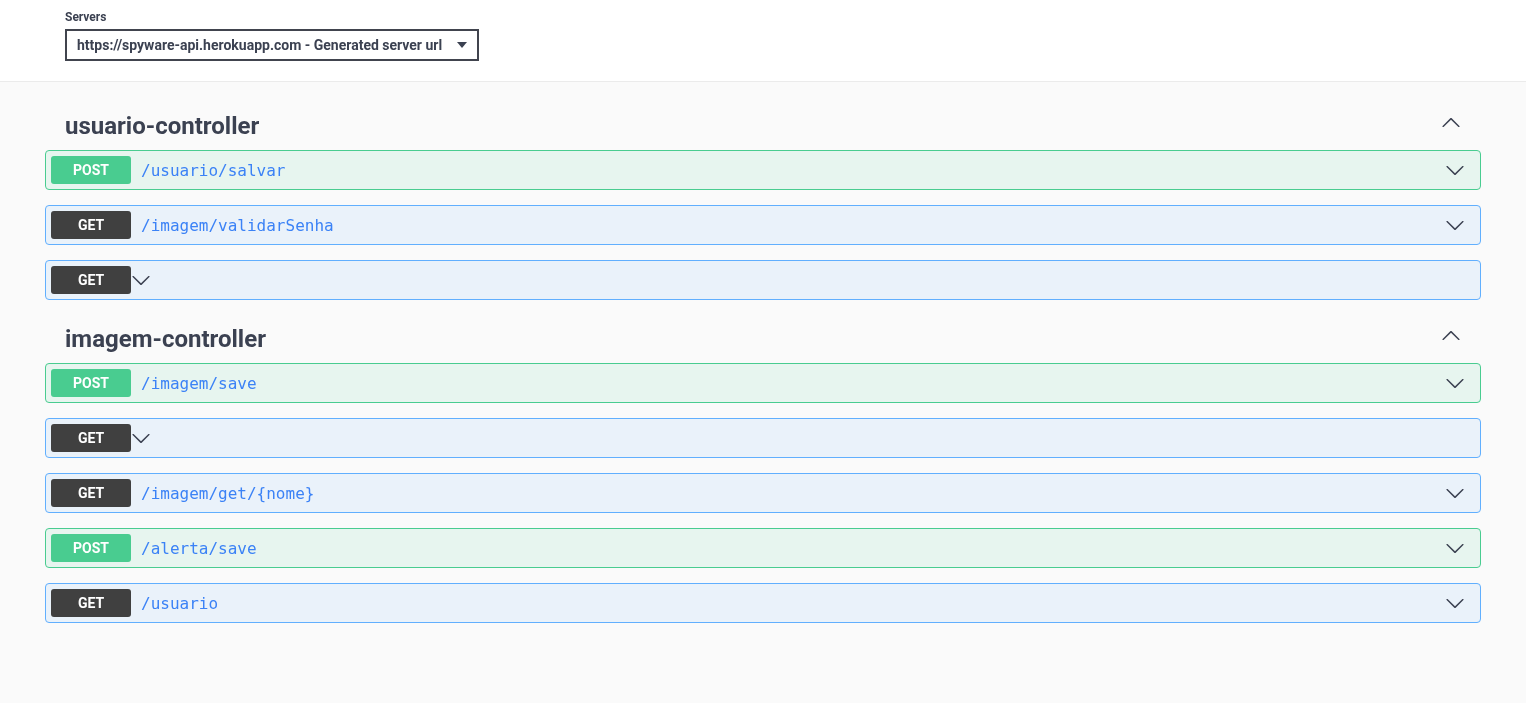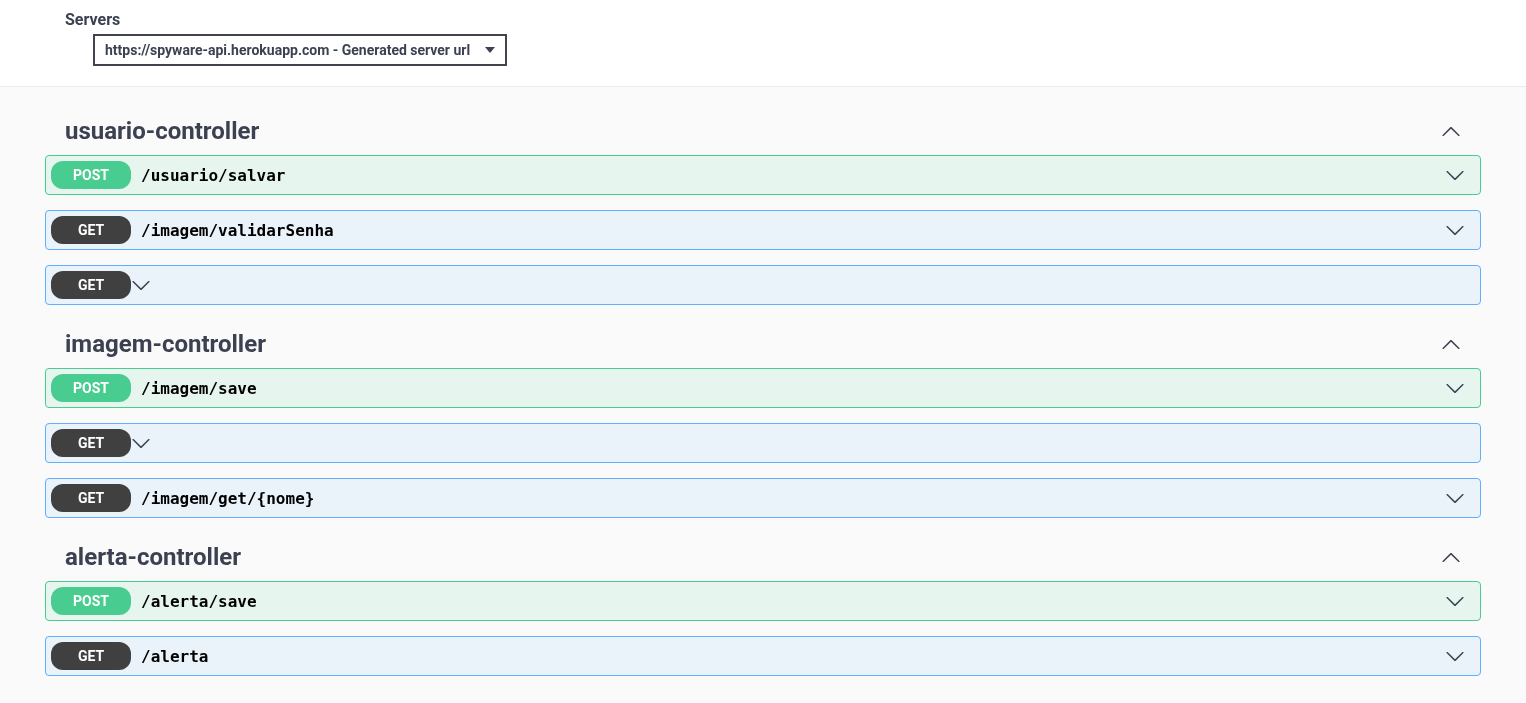--- a/index.html
+++ b/index.html
@@ -11,39 +11,38 @@
       font-family: -apple-system, BlinkMacSystemFont, "Segoe UI", Roboto, sans-serif;
       background: #fafafa;
       color: #3b4151;
     }
     .servers-section {
       background: #fff;
       padding: 10px 65px 20px 65px;
       border-bottom: 1px solid rgba(0,0,0,0.08);
     }
     .servers-label {
-      font-size: 16px;
+      font-size: 12px;
       font-weight: 700;
       color: #3b4151;
       margin-bottom: 5px;
       display: block;
     }
     .server-select {
       border: 2px solid #41444e;
       border-radius: 0;
       padding: 6px 35px 6px 10px;
       font-size: 14px;
       font-weight: 700;
       color: #3b4151;
       background: #fff;
       appearance: none;
       position: relative;
       display: inline-block;
       cursor: pointer;
-      margin-left: 28px;
     }
     .server-select-wrapper {
       position: relative;
       display: inline-block;
     }
     .server-select-wrapper::after {
       content: '';
       position: absolute;
       right: 12px;
       top: 50%;
@@ -56,21 +55,20 @@
       pointer-events: none;
     }
     .main-content {
       padding: 20px 45px;
     }
     .tag-section {
       margin-bottom: 10px;
     }
     .tag-header {
       display: flex;
-      align-items: center;
       justify-content: space-between;
       padding: 10px 20px 10px 20px;
       cursor: pointer;
     }
     .tag-title {
       font-size: 24px;
       font-weight: 700;
       color: #3b4151;
       font-family: -apple-system, BlinkMacSystemFont, "Segoe UI", Roboto, sans-serif;
     }
@@ -105,35 +103,35 @@
     .operation.get {
       background: rgba(97, 175, 254, 0.1);
       border: 1px solid #61affe;
     }
     .method-badge {
       font-size: 14px;
       font-weight: 700;
       color: #fff;
       text-align: center;
       padding: 6px 0;
-      border-radius: 12px;
+      border-radius: 3px;
       min-width: 80px;
       font-family: -apple-system, BlinkMacSystemFont, "Segoe UI", Roboto, sans-serif;
     }
     .method-badge.post {
       background: #49cc90;
     }
     .method-badge.get {
       background: #404040;
     }
     .operation-path {
       font-family: "Lucida Console", Monaco, monospace;
       font-size: 16px;
-      font-weight: 700;
-      color: #000000;
+      font-weight: 400;
+      color: #3b82f6;
       margin-left: 10px;
       flex: 1;
       word-break: break-all;
     }
     .operation-arrow {
       margin-right: 10px;
       width: 20px;
       height: 20px;
       display: flex;
       align-items: center;
@@ -229,41 +227,33 @@
         <span class="operation-arrow">
           <svg viewBox="0 0 20 20">
               <path d="M 17.418 6.109 C 17.69 5.841 18.127 5.841 18.397 6.109 C 18.667 6.377 18.668 6.81 18.397 7.078 L 10.489 14.908 C 10.219 15.176 9.782 15.176 9.51 14.908 L 1.602 7.078 C 1.332 6.81 1.332 6.377 1.602 6.109 C 1.873 5.841 2.311 5.841 2.581 6.109 L 10 13.25 L 17.418 6.109 Z"></path>
             </svg>
         </span>
       </div>
     </div>
   </div>
 
   <div class="tag-section">
-    <div class="tag-header">
-      <h3 class="tag-title">alerta-controller</h3>
-      <span class="tag-arrow">
-        <svg viewBox="0 0 20 20">
-            <path d="M 17.418 14.908 C 17.69 15.176 18.127 15.176 18.397 14.908 C 18.667 14.64 18.668 14.207 18.397 13.939 L 10.489 6.109 C 10.219 5.841 9.782 5.841 9.51 6.109 L 1.602 13.939 C 1.332 14.207 1.332 14.64 1.602 14.908 C 1.873 15.176 2.311 15.176 2.581 14.908 L 10 7.767 L 17.418 14.908 Z"></path>
-          </svg>
-      </span>
-    </div>
     <div class="operations">
       <div class="operation post">
         <span class="method-badge post">POST</span>
         <span class="operation-path">/alerta/save</span>
         <span class="operation-arrow">
           <svg viewBox="0 0 20 20">
               <path d="M 17.418 6.109 C 17.69 5.841 18.127 5.841 18.397 6.109 C 18.667 6.377 18.668 6.81 18.397 7.078 L 10.489 14.908 C 10.219 15.176 9.782 15.176 9.51 14.908 L 1.602 7.078 C 1.332 6.81 1.332 6.377 1.602 6.109 C 1.873 5.841 2.311 5.841 2.581 6.109 L 10 13.25 L 17.418 6.109 Z"></path>
             </svg>
         </span>
       </div>
       <div class="operation get">
         <span class="method-badge get">GET</span>
-        <span class="operation-path">/alerta</span>
+        <span class="operation-path">/usuario</span>
         <span class="operation-arrow">
           <svg viewBox="0 0 20 20">
               <path d="M 17.418 6.109 C 17.69 5.841 18.127 5.841 18.397 6.109 C 18.667 6.377 18.668 6.81 18.397 7.078 L 10.489 14.908 C 10.219 15.176 9.782 15.176 9.51 14.908 L 1.602 7.078 C 1.332 6.81 1.332 6.377 1.602 6.109 C 1.873 5.841 2.311 5.841 2.581 6.109 L 10 13.25 L 17.418 6.109 Z"></path>
             </svg>
         </span>
       </div>
     </div>
   </div>
 
 </div>

